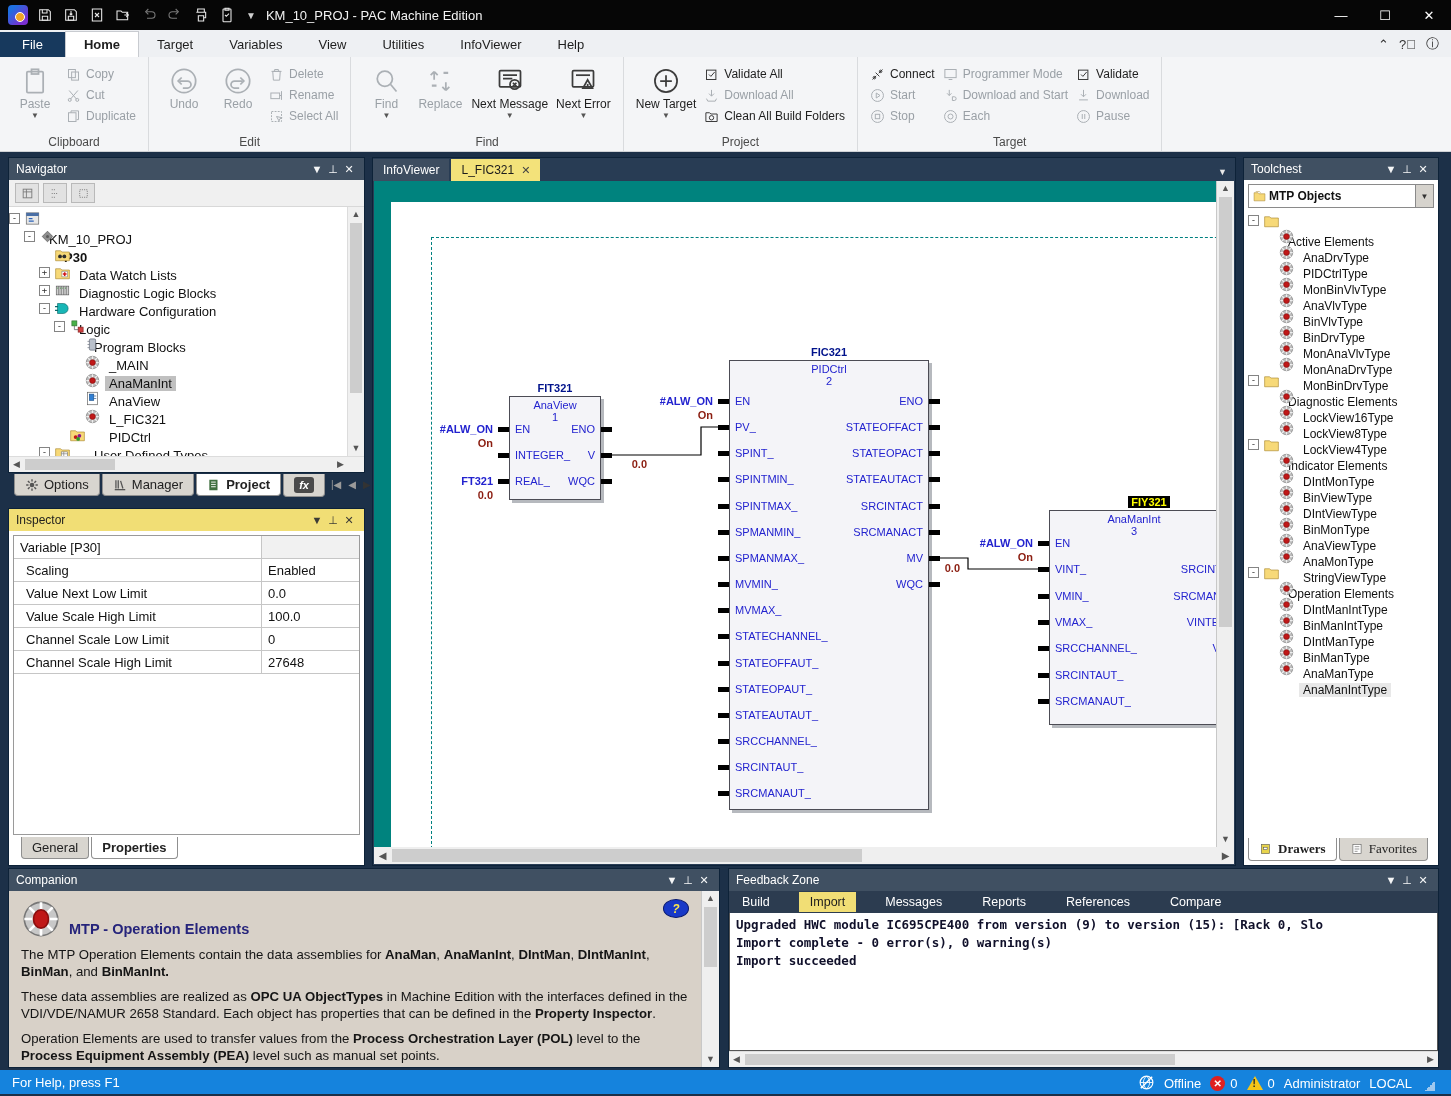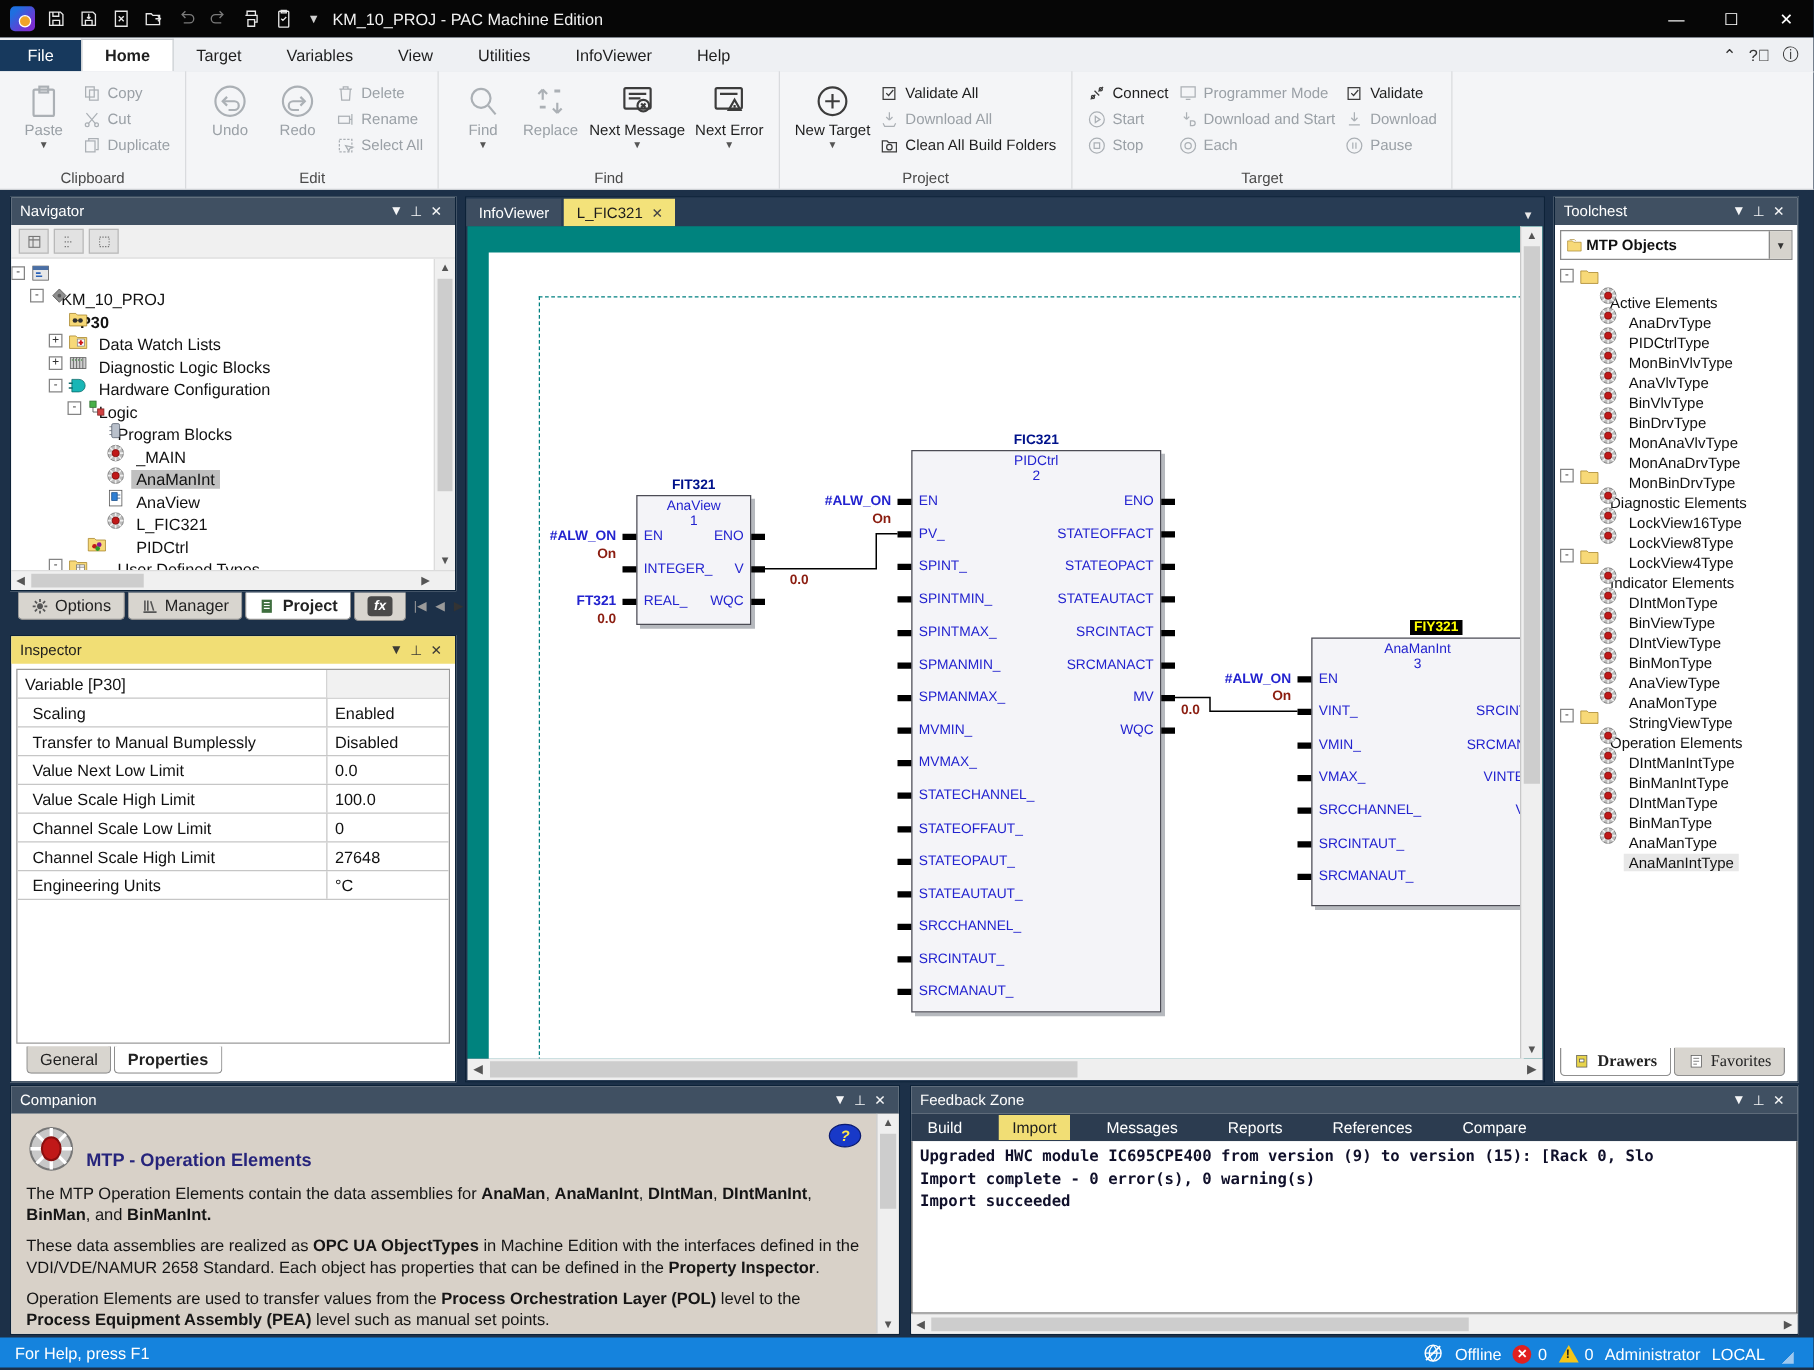--- a/index.html
+++ b/index.html
@@ -687,42 +687,34 @@
       <div class="irow hdr">
         <span class="k">Variable [P30]</span>
           <span class="v"></span>
       </div>
       <div id="insp-rows">
           <div class="irow">
             <span class="k">Scaling</span>
             <span class="v">Enabled</span>
           </div>
           <div class="irow">
-            <span class="k">Transfer to Manual Bumplessly</span>
-            <span class="v">Disabled</span>
-          </div>
-          <div class="irow">
             <span class="k">Value Next Low Limit</span>
             <span class="v">0.0</span>
           </div>
           <div class="irow">
             <span class="k">Value Scale High Limit</span>
             <span class="v">100.0</span>
           </div>
           <div class="irow">
             <span class="k">Channel Scale Low Limit</span>
             <span class="v">0</span>
           </div>
           <div class="irow">
             <span class="k">Channel Scale High Limit</span>
             <span class="v">27648</span>
-          </div>
-          <div class="irow">
-            <span class="k">Engineering Units</span>
-            <span class="v">°C</span>
           </div>
         </div>
     </div>
     <div class="tabstrip" style="left:6px;bottom:2px;position:relative;padding:0 0 4px 6px;">
       <span class="btab">
           <span>General</span>
         </span>
       <span class="btab active">
           <span>Properties</span>
         </span>

